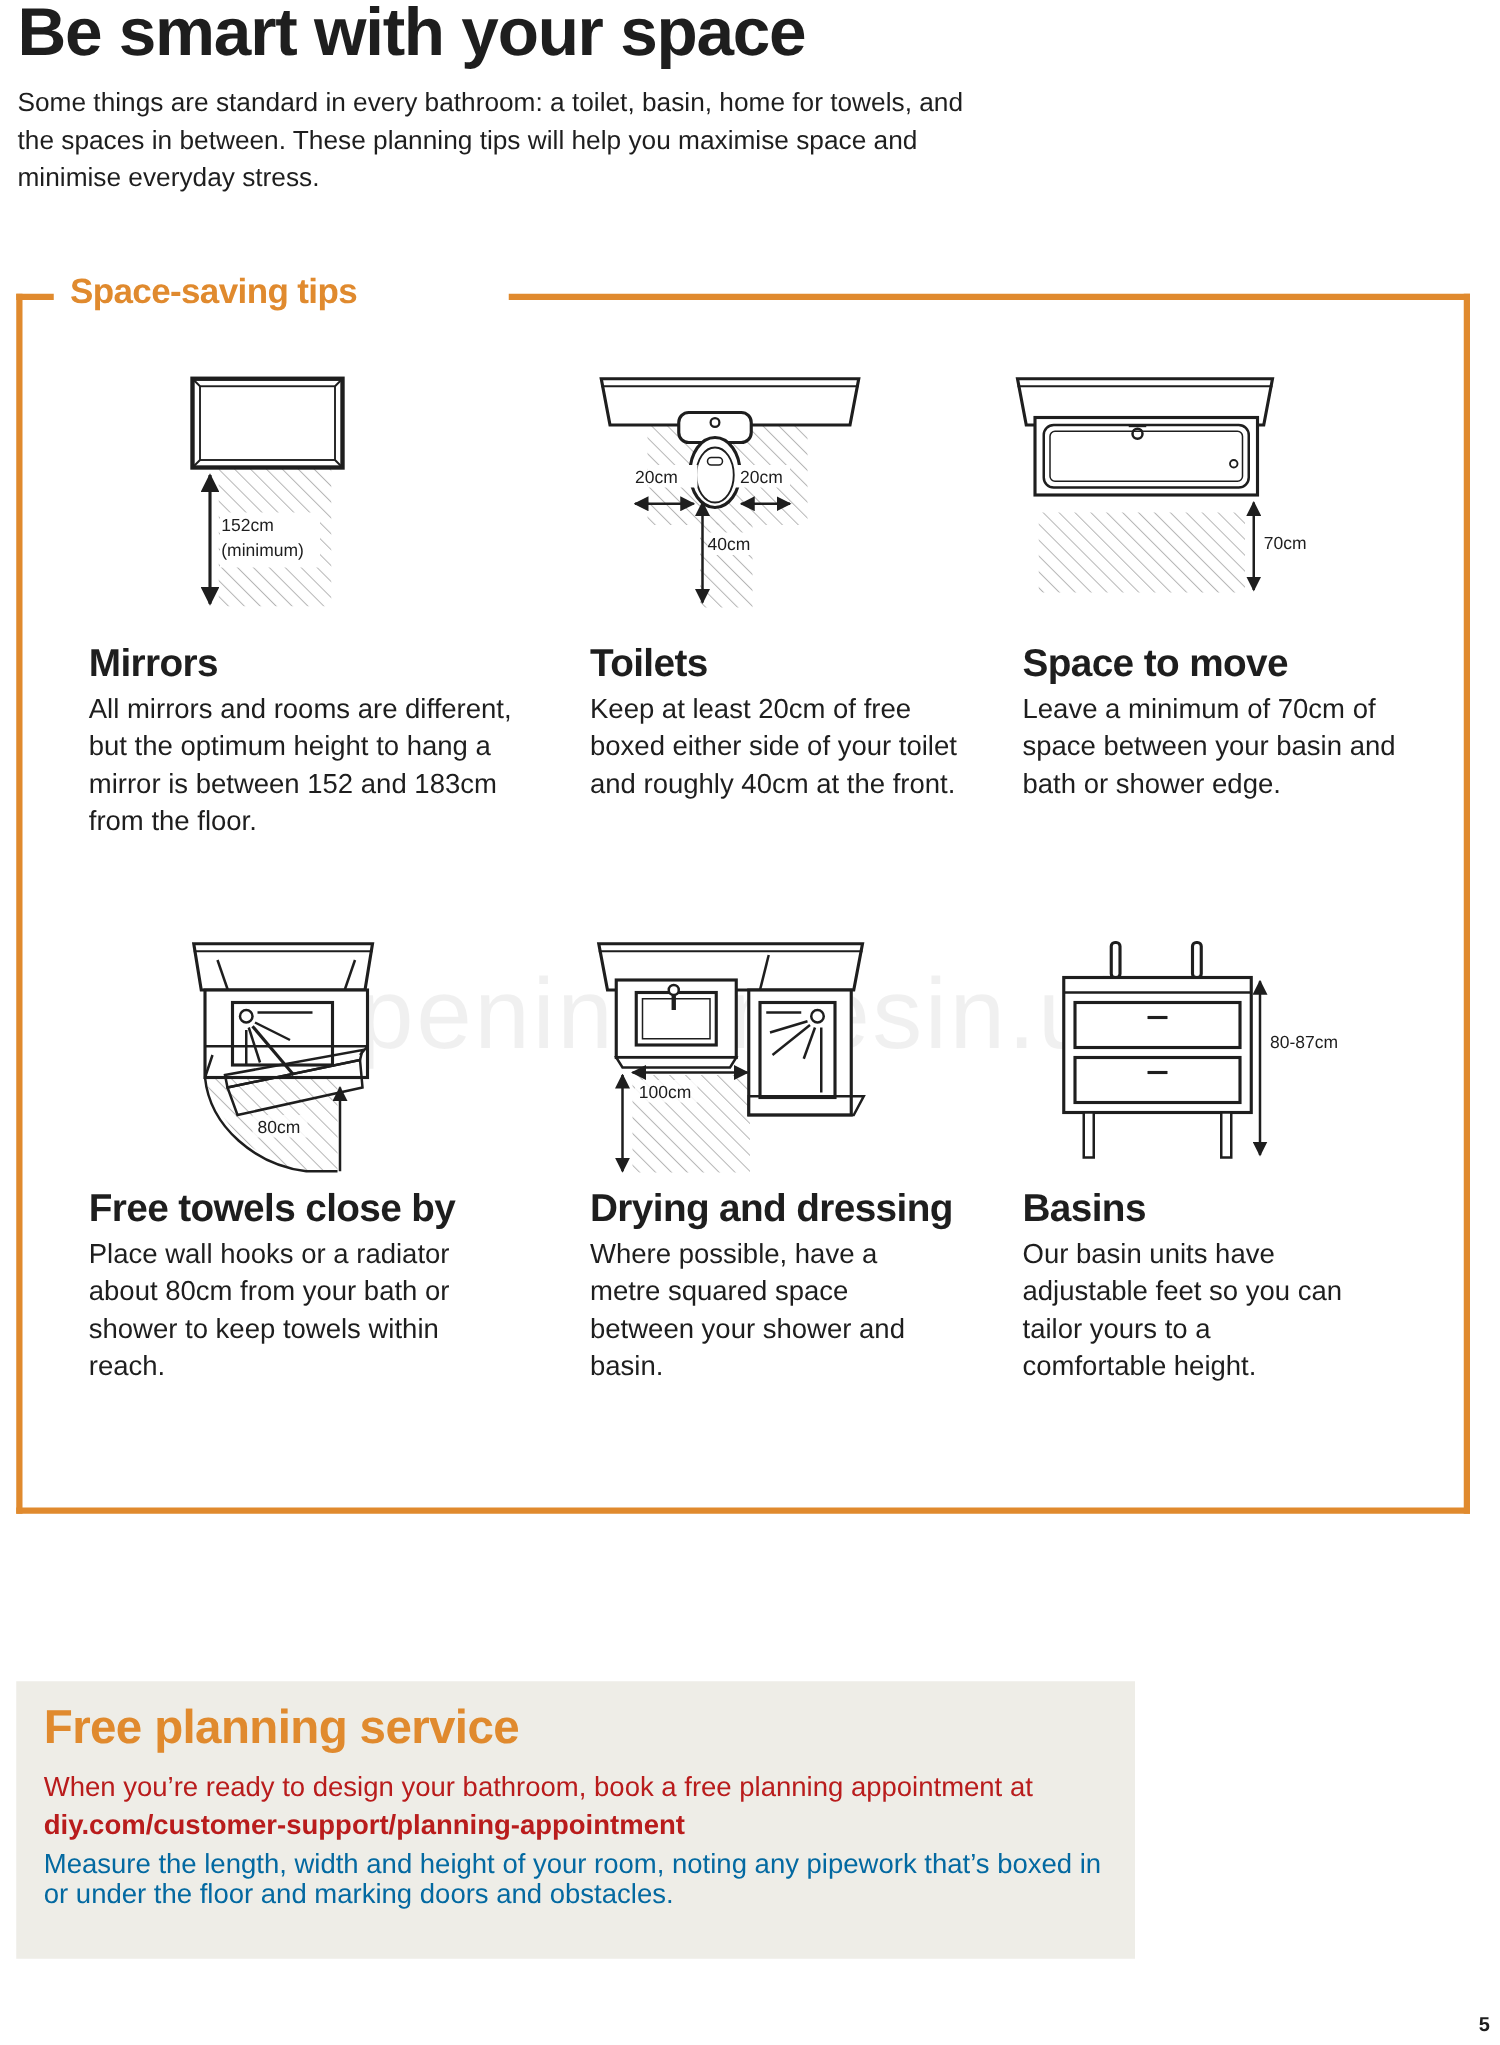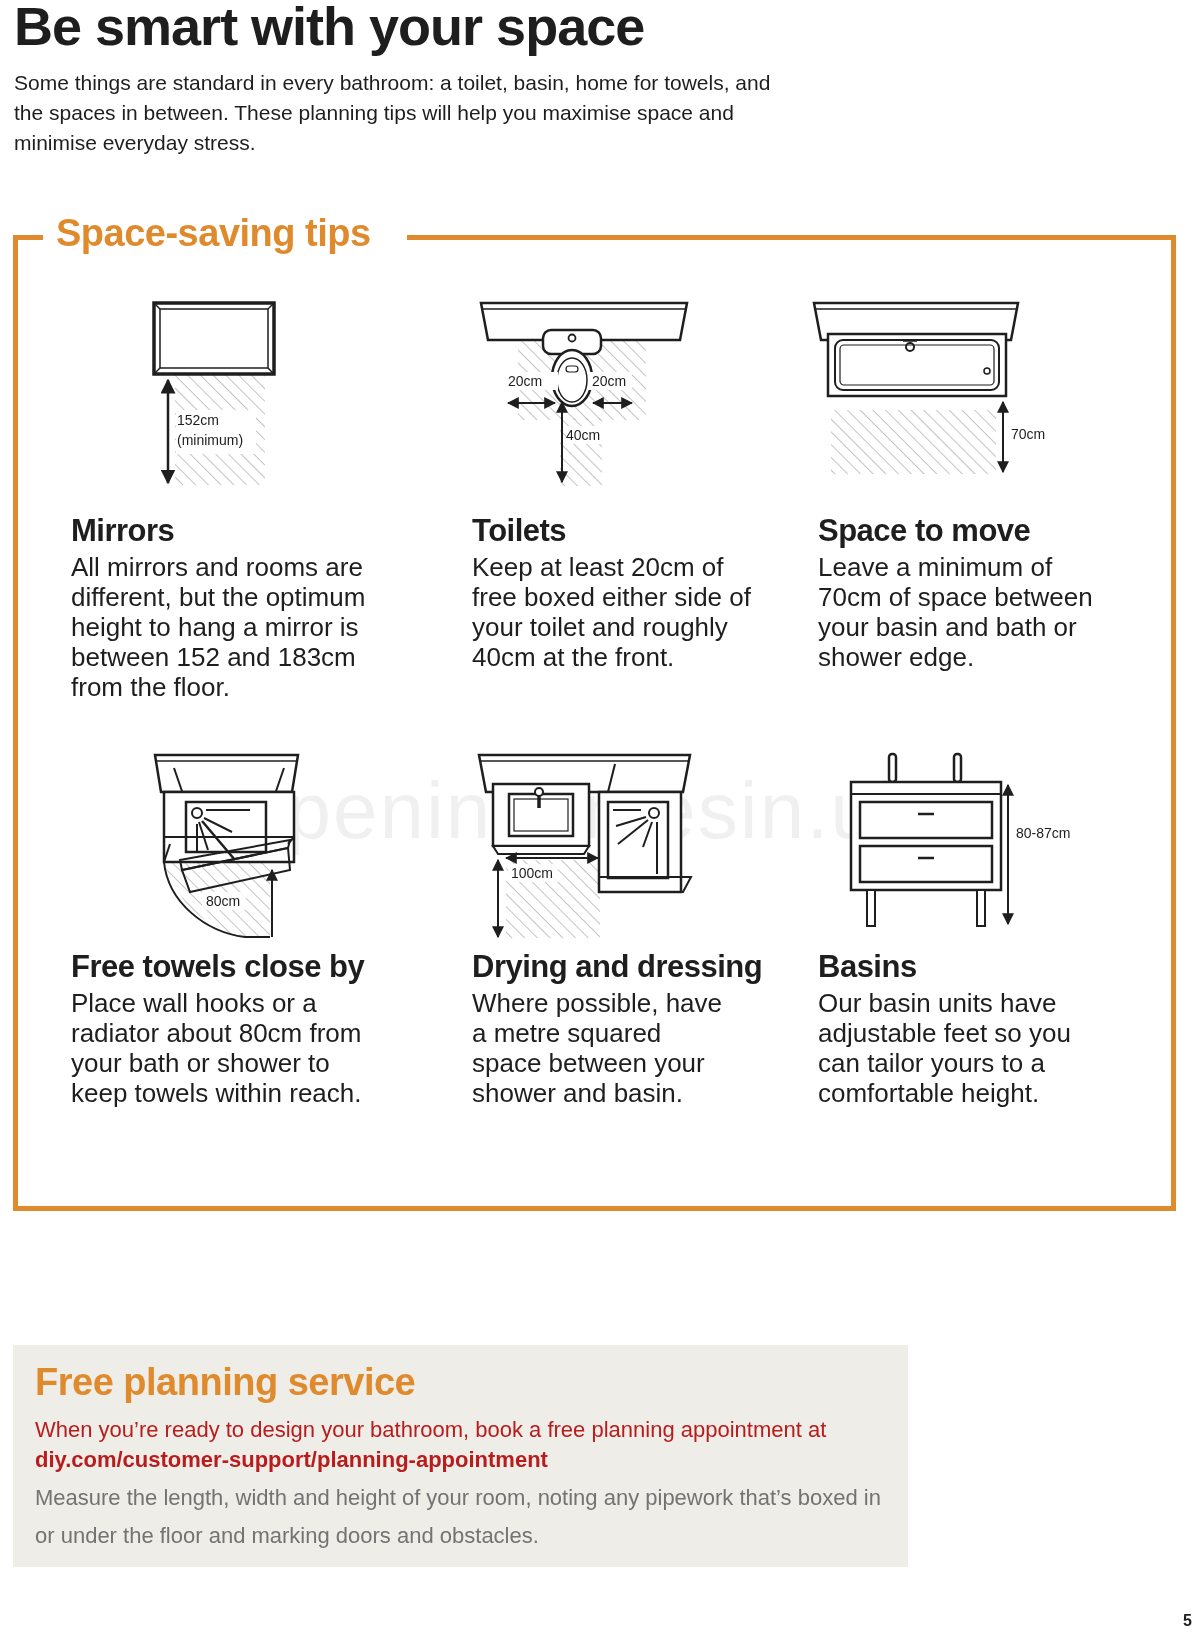--- a/index.html
+++ b/index.html
@@ -5,37 +5,37 @@
   * { box-sizing: border-box; margin: 0; padding: 0; }
   html, body { width: 1200px; height: 1636px; background: #ffffff; }
   body { position: relative; font-family: "Liberation Sans", sans-serif; color: #1e1e1e; overflow: hidden; }
 
   .page-title { position: absolute; left: 14px; top: 0px; font-size: 54px; font-weight: 700; letter-spacing: -1px; color: #1e1e1e; line-height: 52px; }
   .intro { position: absolute; left: 14px; top: 68px; width: 780px; font-size: 21px; line-height: 30px; color: #1e1e1e; }
 
   .tips-frame { position: absolute; left: 13px; top: 235px; width: 1163px; height: 976px; border: 5px solid #e08a2e; border-top: none; }
   .tips-frame-top-left { position: absolute; left: 13px; top: 235px; width: 30px; height: 5px; background: #e08a2e; }
   .tips-frame-top-right { position: absolute; left: 407px; top: 235px; width: 769px; height: 5px; background: #e08a2e; }
-  .tips-heading { position: absolute; left: 56px; top: 210px; font-size: 38px; font-weight: 700; color: #e08a2e; letter-spacing: -0.5px; line-height: 46px; }
+  .tips-heading { position: absolute; left: 56px; top: 210px; font-size: 28px; font-weight: 700; color: #e08a2e; letter-spacing: -0.5px; line-height: 46px; }
 
   .tip { position: absolute; }
   .tip h3 { font-size: 31px; font-weight: 700; color: #1e1e1e; letter-spacing: -0.5px; line-height: 38px; margin-bottom: 2px; }
-  .tip p { font-size: 26px; line-height: 30px; color: #1e1e1e; }
+  .tip p { font-size: 22px; line-height: 30px; color: #1e1e1e; }
 
   .diagram { position: absolute; }
   .diagram svg { display: block; overflow: visible; }
   .dim-label { font-family: "Liberation Sans", sans-serif; font-size: 14px; fill: #1e1e1e; }
 
   .watermark { position: absolute; left: 240px; top: 765px; font-size: 80px; color: rgba(0,0,0,0.06); letter-spacing: 2px; pointer-events: none; white-space: nowrap; }
 
   .planning-box { position: absolute; left: 13px; top: 1345px; width: 895px; height: 222px; background: #eeede7; }
   .planning-title { position: absolute; left: 22px; top: 14px; font-size: 38px; font-weight: 700; color: #e08a2e; letter-spacing: -0.5px; line-height: 46px; }
   .planning-text { position: absolute; left: 22px; top: 70px; width: 860px; font-size: 22px; line-height: 30px; color: #b91c1c; }
   .planning-text .link { font-weight: 700; }
-  .planning-text2 { position: absolute; left: 22px; top: 134px; width: 860px; font-size: 22px; line-height: 38px; color: #737373; }
+  .planning-text2 { position: absolute; left: 22px; top: 134px; width: 860px; font-size: 22px; line-height: 24px; color: #0369a1; }
 
   .page-number { position: absolute; left: 1183px; top: 1612px; font-size: 16px; font-weight: 700; color: #1e1e1e; }
 </style>
 </head>
 <body>
 
 <svg width="0" height="0" style="position:absolute">
   <defs>
     <pattern id="hatch" patternUnits="userSpaceOnUse" width="9" height="9" patternTransform="rotate(-45)">
       <line x1="0" y1="0" x2="0" y2="9" stroke="#b5b5b5" stroke-width="1.6"></line>

